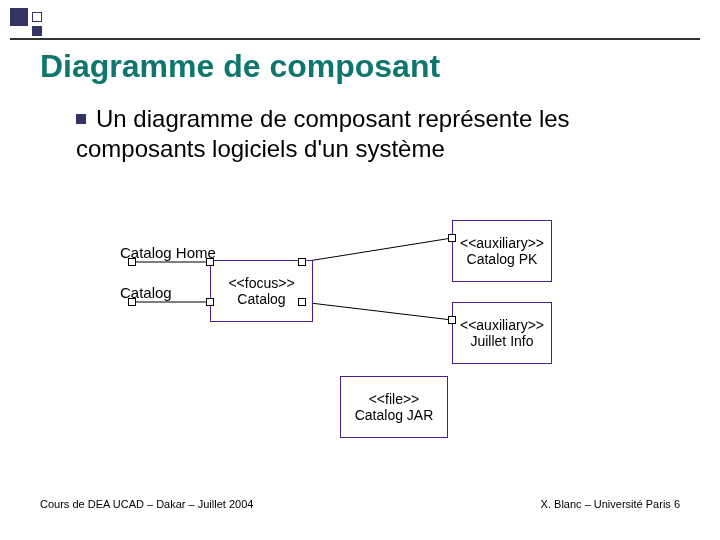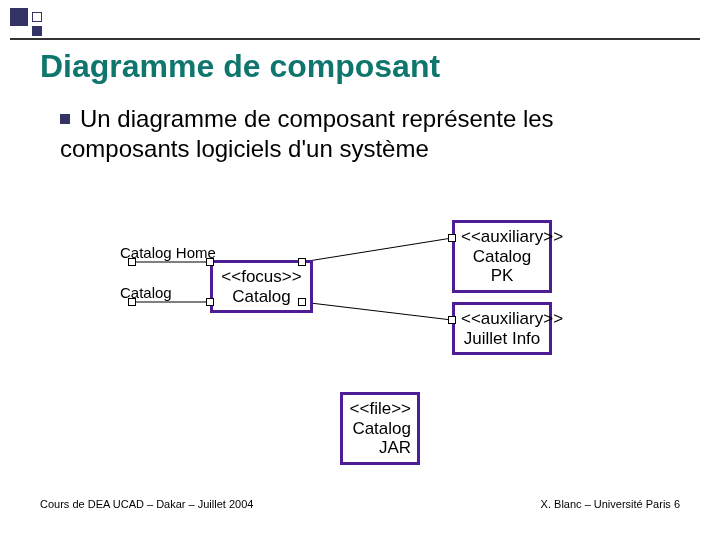--- a/index.html
+++ b/index.html
@@ -29,21 +29,21 @@
   .title {
     position: absolute;
     left: 40px;
     top: 48px;
     font-size: 32px;
     color: #0f766e;
   }
 
   .body-text {
     position: absolute;
-    left: 60px;
+    left: 76px;
     right: 40px;
     top: 104px;
     font-size: 24px;
     color: #000;
     line-height: 1.25;
   }
   .bullet-sq {
     display: inline-block;
     width: 10px; height: 10px;
     background: #333366;
@@ -55,26 +55,26 @@
   
   .diagram {
     position: absolute;
     left: 120px;
     top: 220px;
     width: 500px;
     height: 240px;
   }
   .box {
     position: absolute;
-    border: 3px solid #4c1d95;
+    border: 1px solid #4c1d95;
     background: #fff;
-    font-size: 17px;
+    font-size: 14px;
     text-align: center;
     line-height: 1.15;
-    padding: 4px 6px;
+    padding: 14px 6px;
   }
   .label {
     position: absolute;
     font-size: 15px;
     color: #000;
   }
   .iface-dot {
     position: absolute;
     width: 8px; height: 8px;
     border: 1px solid #000;
@@ -139,20 +139,20 @@
     <div>Catalog PK</div>
   </div>
   <div class="iface-dot" style="left:328px; top:14px;"></div>
 
   <div class="box" style="left:332px; top:82px; width:100px;">
     <div>&lt;&lt;auxiliary&gt;&gt;</div>
     <div>Juillet Info</div>
   </div>
   <div class="iface-dot" style="left:328px; top:96px;"></div>
 
-  <div class="box" style="left:220px; top:172px; width:80px;text-align:right;">
+  <div class="box" style="left:220px; top:156px; width:108px;">
     <div>&lt;&lt;file&gt;&gt;</div>
     <div>Catalog JAR</div>
   </div>
 </div>
 
 <div class="footer-left">Cours de DEA UCAD – Dakar – Juillet 2004</div>
 <div class="footer-right">X. Blanc – Université Paris 6</div>
 
 </body></html>

